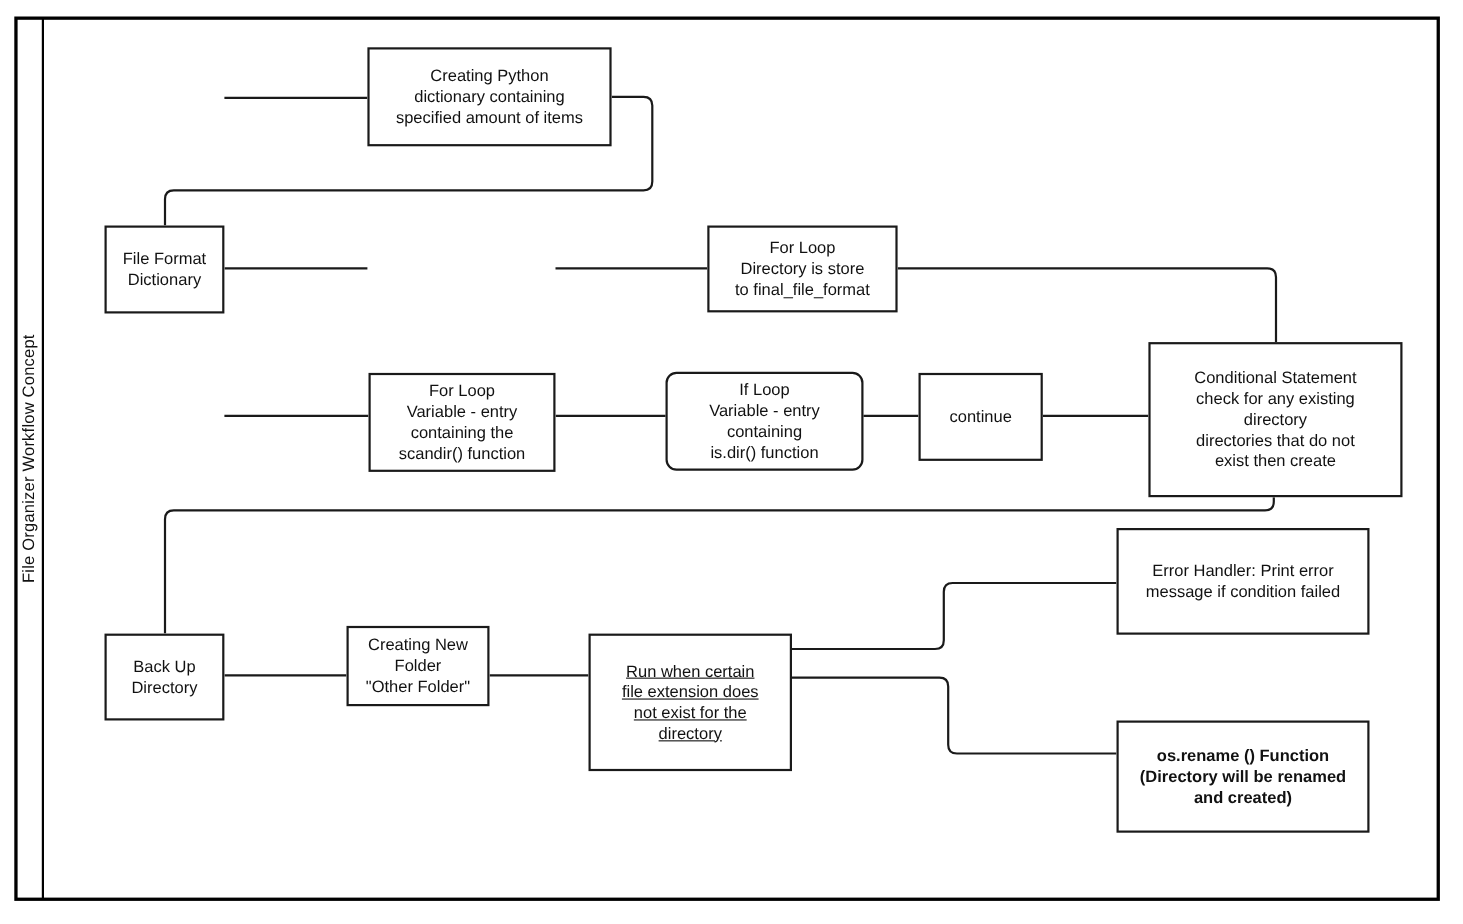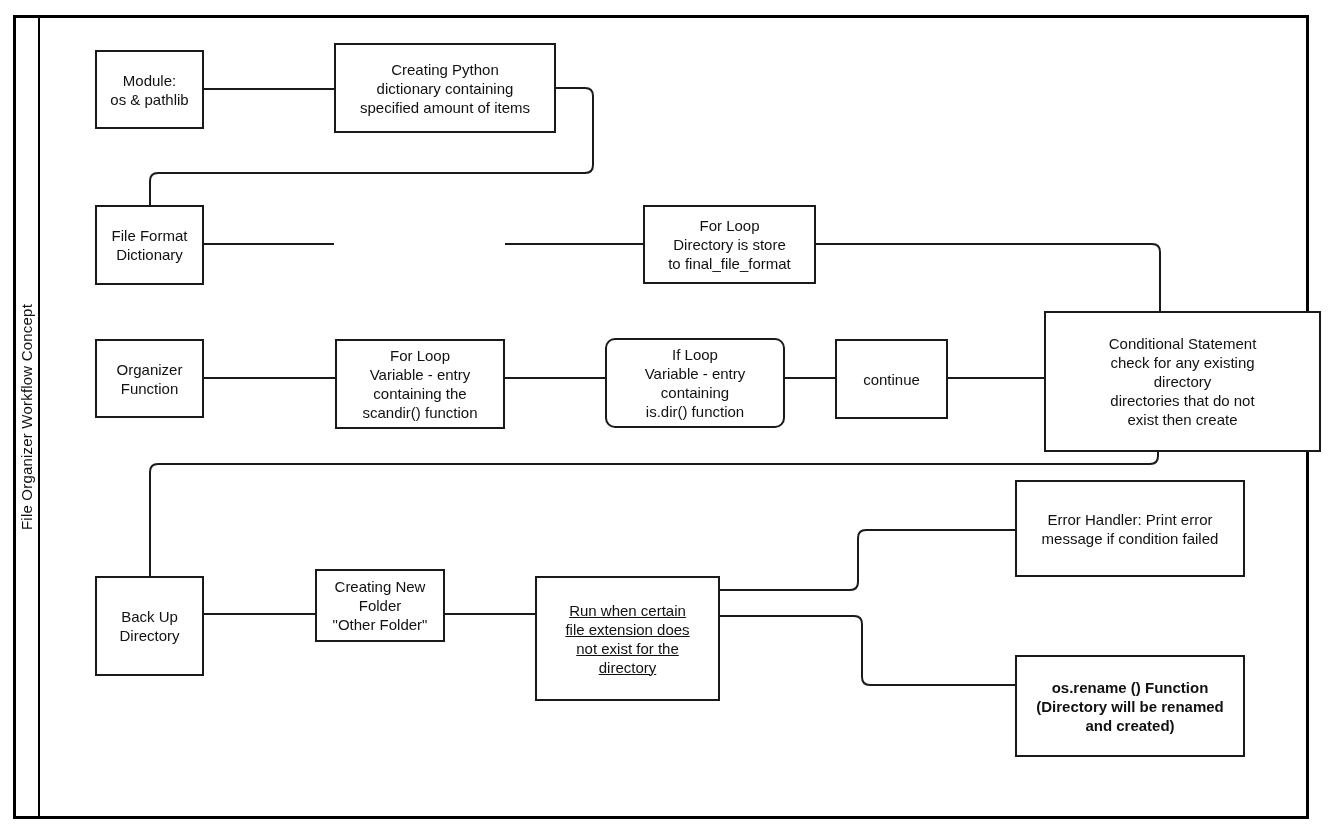--- a/index.html
+++ b/index.html
@@ -82,22 +82,22 @@
   
   .n-module        { left:  95px; top:  50px; width: 109px; height:  79px; }
   .n-creating-py   { left: 334px; top:  43px; width: 222px; height:  90px; }
   .n-file-format   { left:  95px; top: 205px; width: 109px; height:  80px; }
   .n-mapping       { left: 334px; top: 205px; width: 171px; height:  79px; }
   .n-for-loop-dir  { left: 643px; top: 205px; width: 173px; height:  79px; }
   .n-organizer     { left:  95px; top: 339px; width: 109px; height:  79px; }
   .n-for-loop-var  { left: 335px; top: 339px; width: 170px; height:  90px; }
   .n-if-loop       { left: 605px; top: 338px; width: 180px; height:  90px; border-radius: 10px; }
   .n-continue      { left: 835px; top: 339px; width: 113px; height:  80px; }
-  .n-conditional   { left:1044px; top: 311px; width: 277px; height: 141px; }
-  .n-backup        { left:  95px; top: 576px; width: 109px; height:  100px; }
+  .n-conditional   { left:1044px; top: 311px; width: 231px; height: 141px; }
+  .n-backup        { left:  95px; top: 576px; width: 109px; height:  79px; }
   .n-creating-new  { left: 315px; top: 569px; width: 130px; height:  73px; }
   .n-run-when      { left: 535px; top: 576px; width: 185px; height: 125px; text-decoration: underline; }
   .n-error-handler { left:1015px; top: 480px; width: 230px; height:  97px; }
   .n-os-rename     { left:1015px; top: 655px; width: 230px; height: 102px; font-weight: bold; }
 </style>
 </head>
 <body>
 
 <div class="canvas">
 
@@ -115,32 +115,28 @@
     <path d="M 505 378 H 605"></path>
     <path d="M 785 378 H 835"></path>
     <path d="M 948 378 H 1044"></path>
     <path d="M 1158 452 V 456 Q 1158 464 1150 464 H 158 Q 150 464 150 472 V 576"></path>
     <path d="M 204 614 H 315"></path>
     <path d="M 445 614 H 535"></path>
     <path d="M 706 590 H 850 Q 858 590 858 582 V 538 Q 858 530 866 530 H 1015"></path>
     <path d="M 706 616 H 854 Q 862 616 862 624 V 677 Q 862 685 870 685 H 1015"></path>
   </svg>
 
-  <div class="node n-module">Module:
-os &amp; pathlib</div>
   <div class="node n-creating-py">Creating Python
 dictionary containing
 specified amount of items</div>
   <div class="node n-file-format">File Format
 Dictionary</div>
   <div class="node n-for-loop-dir">For Loop
 Directory is store
 to final_file_format</div>
-  <div class="node n-organizer">Organizer
-Function</div>
   <div class="node n-for-loop-var">For Loop
 Variable - entry
 containing the
 scandir() function</div>
   <div class="node n-if-loop">If Loop
 Variable - entry
 containing
 is.dir() function</div>
   <div class="node n-continue">continue</div>
   <div class="node n-conditional">Conditional Statement

